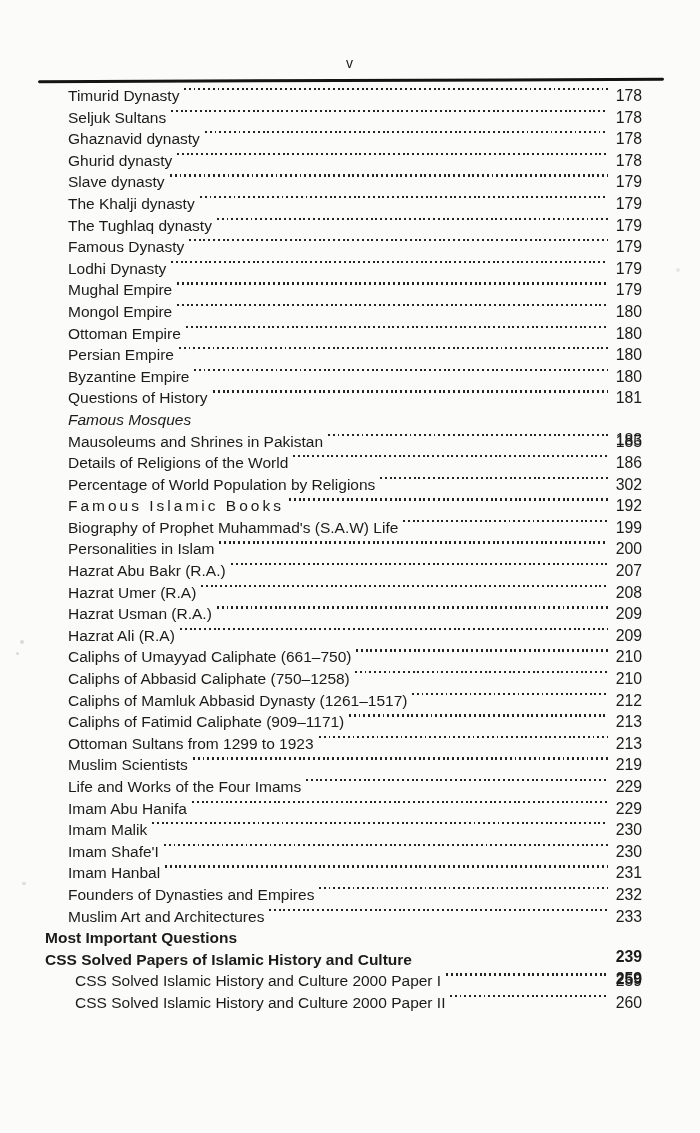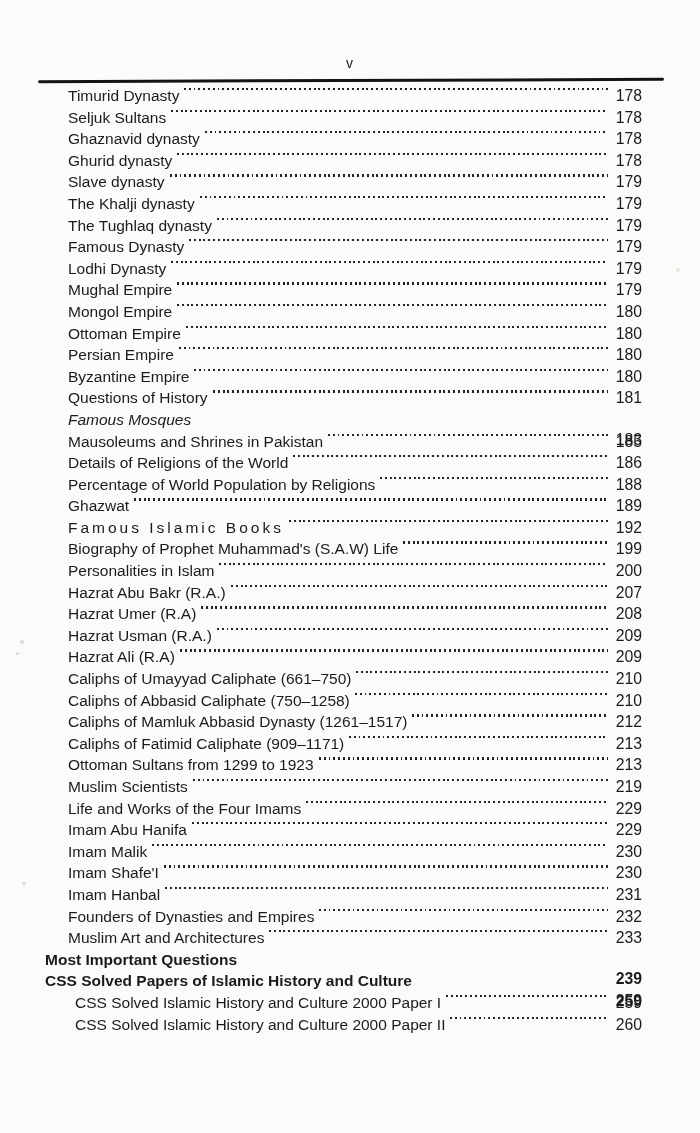--- a/index.html
+++ b/index.html
@@ -191,28 +191,23 @@
 
   <li class="row v-regular">
     <span class="title">Details of Religions of the World</span>
     <span class="leader"></span>
     <span class="pagenum">186</span>
   </li>
 
   <li class="row v-regular">
     <span class="title">Percentage of World Population by Religions</span>
     <span class="leader"></span>
-    <span class="pagenum">188</span>
-  </li>
-
-  <li class="row v-regular">
-    <span class="title">Ghazwat</span>
-    <span class="leader"></span>
-    <span class="pagenum">189</span>
-  </li>
+    <span class="pagenum">302</span>
+  </li>
+
 
   <li class="row v-spaced">
     <span class="title">Famous Islamic Books</span>
     <span class="leader"></span>
     <span class="pagenum">192</span>
   </li>
 
 
   <li class="row v-regular">
     <span class="title">Biography of Prophet Muhammad's (S.A.W) Life</span>

